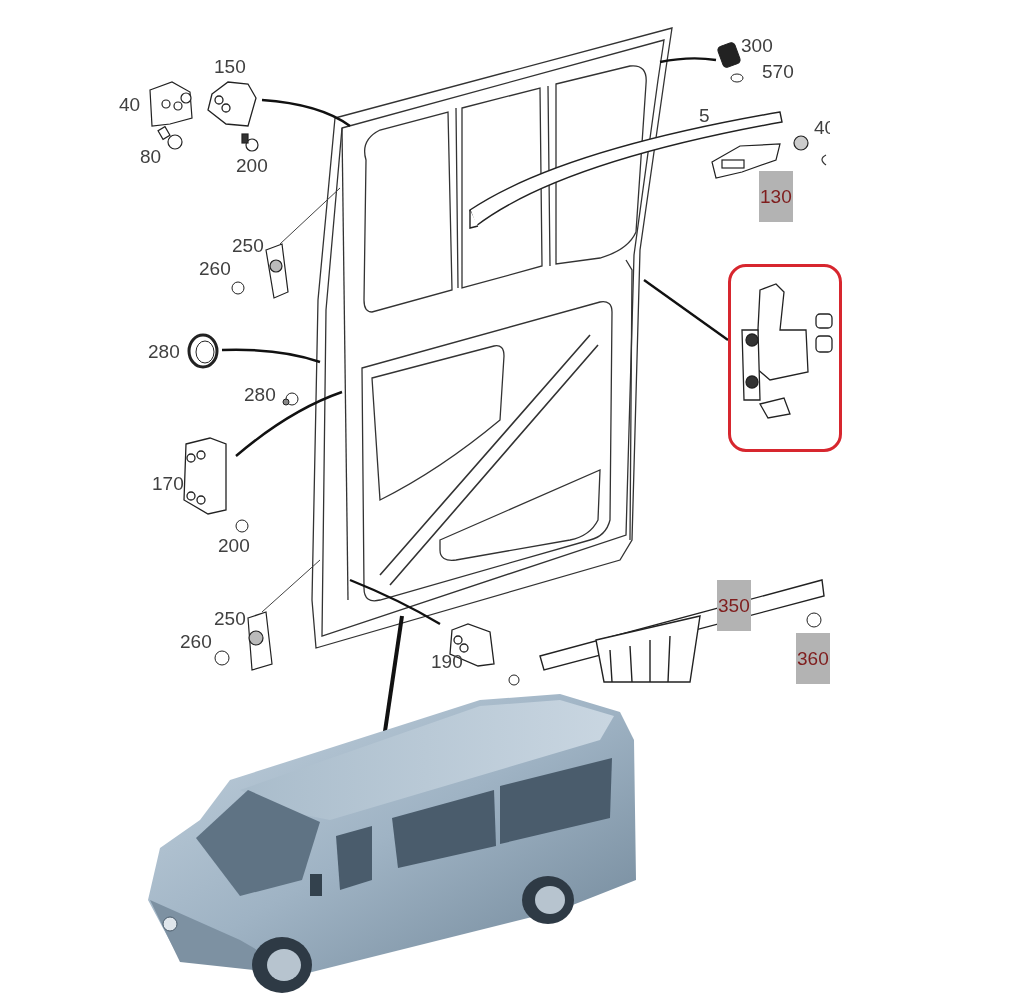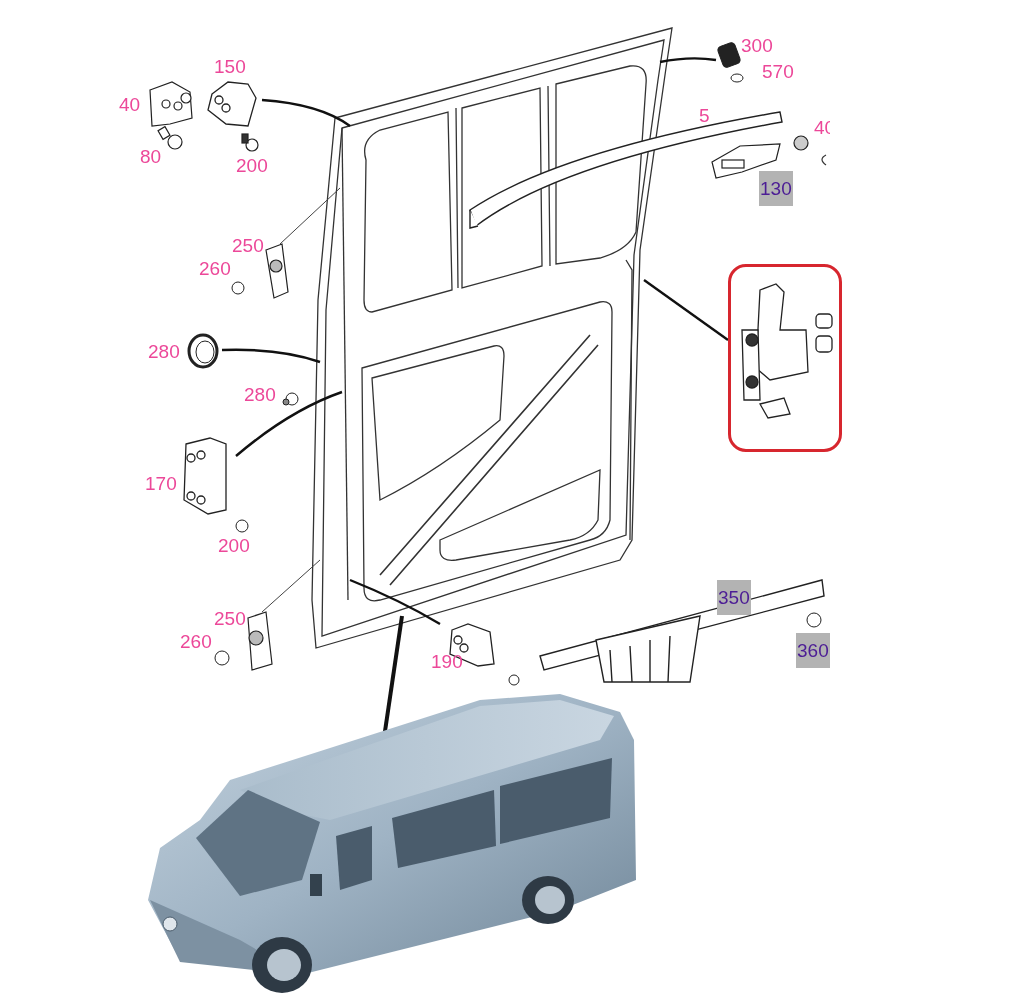--- a/index.html
+++ b/index.html
@@ -1,20 +1,20 @@
 <!DOCTYPE html>
 <html><head>
 <meta charset="utf-8">
 <style>
   html, body { margin:0; padding:0; background:#ffffff; }
   body { width:1009px; height:1005px; position:relative; overflow:hidden;
          font-family:"Liberation Sans", sans-serif; }
   #stage { position:absolute; left:0; top:0; width:1009px; height:1005px; }
-  .lbl { position:absolute; font-size:19px; color:#ec4899; line-height:1; white-space:nowrap; }
-  .lbl.hl { background:#b3b3b3; color:#4c1d95; padding:8px 1px; }
+  .lbl { position:absolute; font-size:19px; color:#404040; line-height:1; white-space:nowrap; }
+  .lbl.hl { background:#b3b3b3; color:#7f1d1d; padding:16px 1px; }
   svg { position:absolute; left:0; top:0; }
   .highlight-box { position:absolute; left:728px; top:264px; width:114px; height:188px;
                    border:3px solid #d7262e; border-radius:18px; box-sizing:border-box; }
 </style>
 </head>
 <body>
 
 <div id="stage">
 
   <svg width="1009" height="1005" viewBox="0 0 1009 1005">
@@ -190,20 +190,20 @@
   <span class="lbl" style="left:236px;top:156px">200</span>
   <span class="lbl" style="left:741px;top:36px">300</span>
   <span class="lbl" style="left:762px;top:62px">570</span>
   <span class="lbl" style="left:699px;top:106px">5</span>
   <span class="lbl" style="left:814px;top:118px;width:16px;overflow:hidden">40</span>
   <span class="lbl hl" style="left:759px;top:171px">130</span>
   <span class="lbl" style="left:232px;top:236px">250</span>
   <span class="lbl" style="left:199px;top:259px">260</span>
   <span class="lbl" style="left:148px;top:342px">280</span>
   <span class="lbl" style="left:244px;top:385px">280</span>
-  <span class="lbl" style="left:145px;top:474px">170</span>
+  <span class="lbl" style="left:152px;top:474px">170</span>
   <span class="lbl" style="left:218px;top:536px">200</span>
   <span class="lbl" style="left:214px;top:609px">250</span>
   <span class="lbl" style="left:180px;top:632px">260</span>
   <span class="lbl" style="left:431px;top:652px">190</span>
   <span class="lbl hl" style="left:717px;top:580px">350</span>
   <span class="lbl hl" style="left:796px;top:633px">360</span>
 </div>
 
 </body></html>

